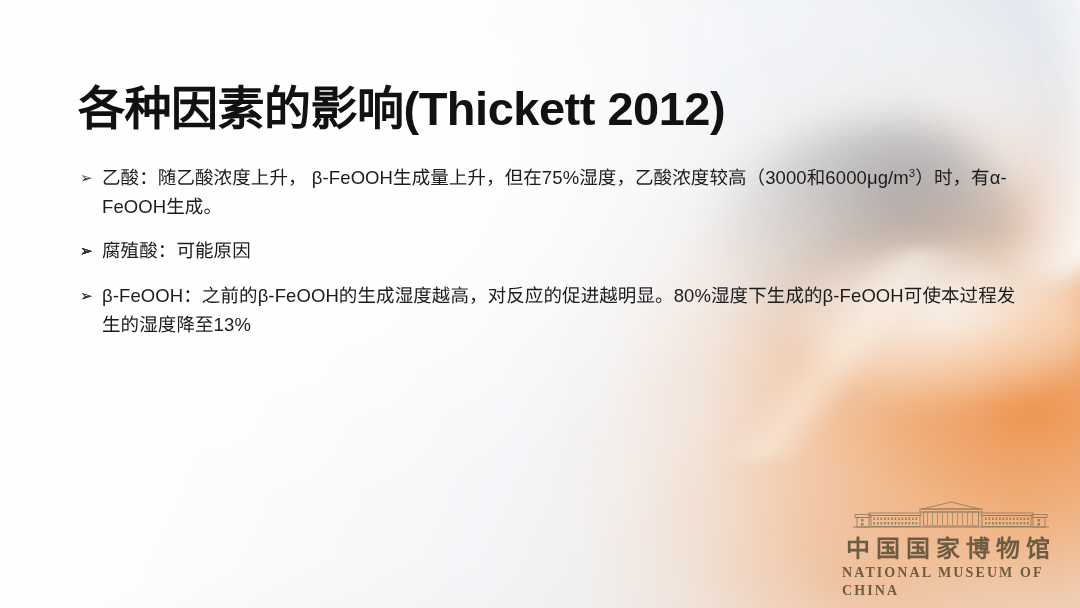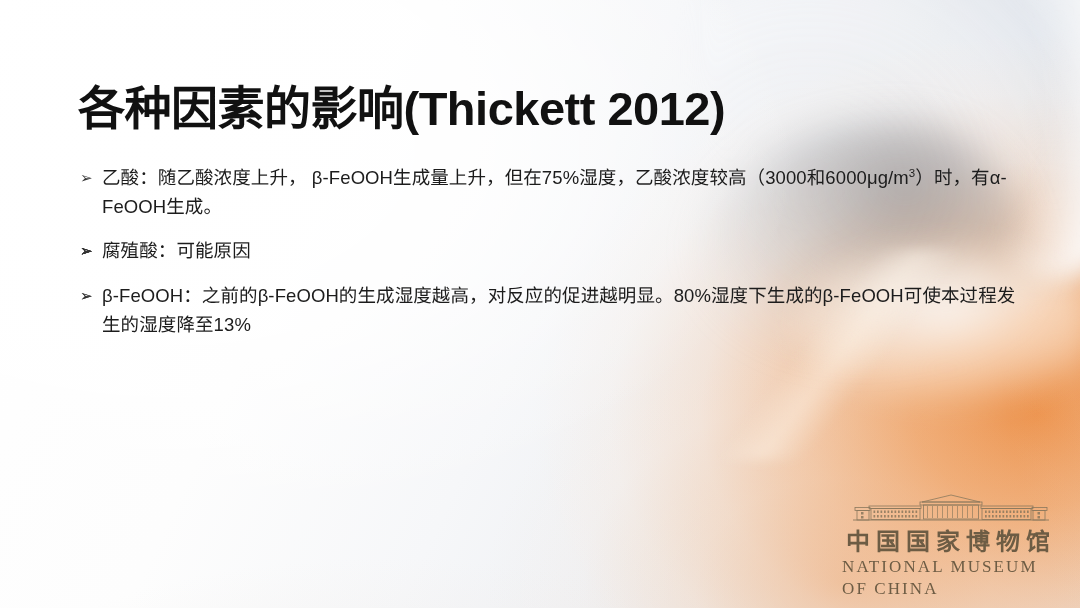--- a/index.html
+++ b/index.html
@@ -255,22 +255,22 @@
     font-size: 24px;
     font-weight: 700;
     letter-spacing: 6px;
     color: #6d5c44;
     line-height: 1.18;
     padding-left: 6px;
   }
 
   #logo-name-en {
     font-family: "Liberation Serif", "DejaVu Serif", serif;
-    font-size: 17px;
-    font-weight: 400;
+    font-size: 14px;
+    font-weight: 700;
     letter-spacing: 2.1px;
     color: #6d5c44;
     line-height: 1.3;
     padding-left: 2px;
   }
 </style>
 </head>
 <body>
 
 <div id="slide">

